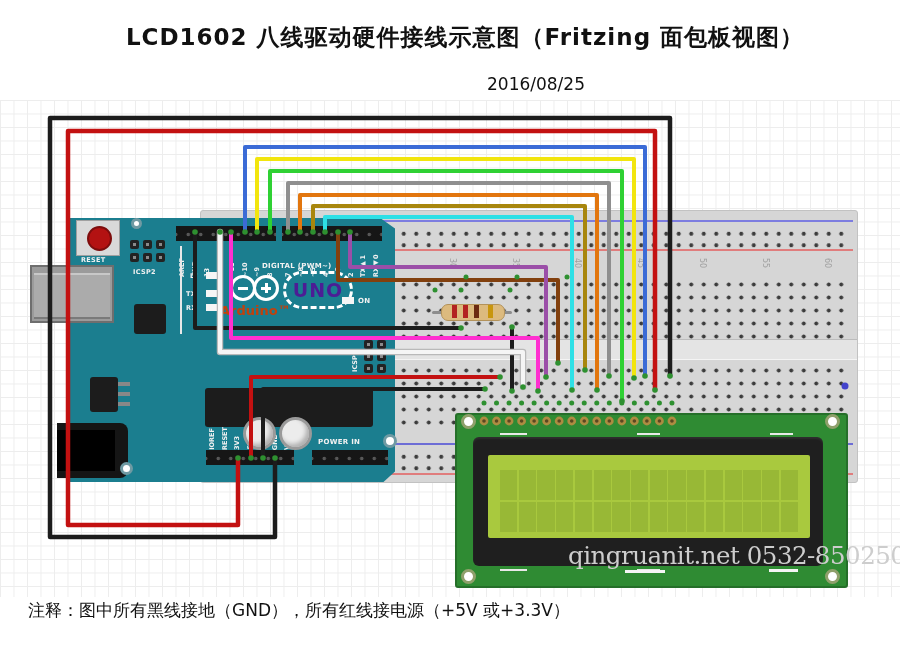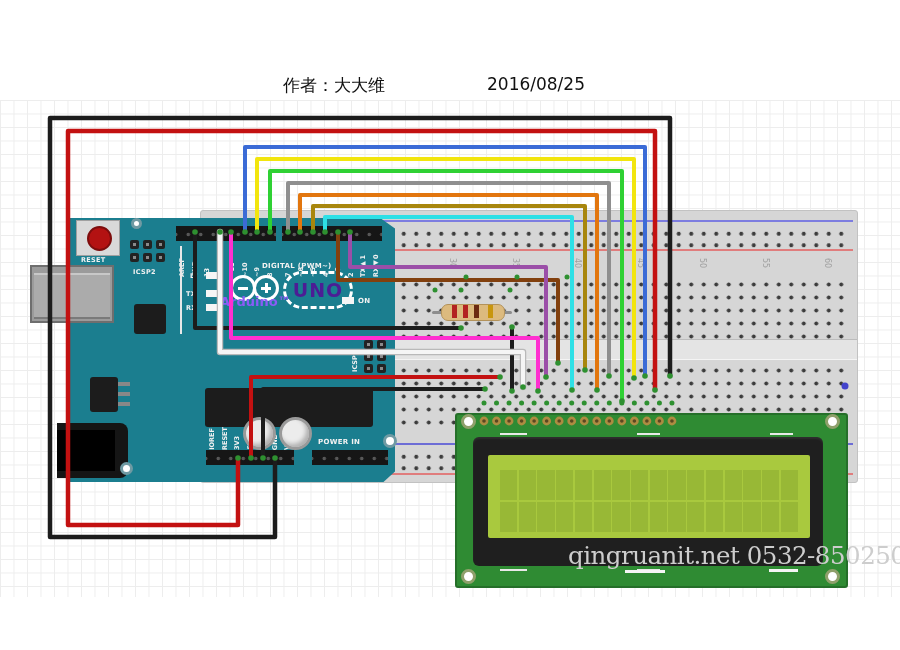--- a/index.html
+++ b/index.html
@@ -59,21 +59,21 @@
   .chip{position:absolute;background:#1c1c1c;border-radius:3px;z-index:3;}
   .cap{position:absolute;width:33px;height:33px;border-radius:50%;background:#ececec;
     border:3px solid #9a9a9a;box-sizing:border-box;box-shadow:inset -3px -3px 4px rgba(0,0,0,.25);z-index:3;}
   .mhole{position:absolute;border-radius:50%;background:#fff;border:3px solid #6f9aa3;box-sizing:border-box;z-index:3;}
   .logo-circle{position:absolute;width:26px;height:26px;border-radius:50%;border:3.5px solid #fff;
     box-sizing:border-box;z-index:3;}
   .logo-bar{position:absolute;background:#fff;z-index:3;}
   #uno-box{left:283px;top:271px;width:70px;height:38px;border:3px dashed #fff;border-radius:20px;
     box-sizing:border-box;display:flex;align-items:center;justify-content:center;z-index:3;
     color:#4c1d95;font-size:19px;font-weight:bold;letter-spacing:1px;}
-  #arduino-name{left:220px;top:294px;font-size:13px;font-weight:bold;color:#8b5cf6;z-index:3;}
+  #arduino-name{left:220px;top:303px;font-size:13px;font-weight:bold;color:#c2410c;z-index:3;}
   .ledrect{position:absolute;width:15px;height:7px;background:#f5f5f5;z-index:3;}
   .icsp-pin{position:absolute;width:9px;height:9px;background:#222;border-radius:2px;z-index:3;
     background-image:radial-gradient(circle,#8a8a8a 1.5px,rgba(0,0,0,0) 2px);}
   #silk-line{left:180px;top:246px;width:2px;height:88px;background:#e8e8e8;z-index:3;}
   .vlabel{position:absolute;writing-mode:vertical-rl;transform:rotate(180deg);font-size:6.5px;
     font-weight:bold;color:#f2f2f2;z-index:3;}
   
   #wires{left:0;top:0;width:900px;height:650px;z-index:5;pointer-events:none;}
   
   #lcd{left:455px;top:413px;width:393px;height:175px;background:#2f8b33;border:2px solid #256f29;
@@ -92,21 +92,21 @@
     font-size:24.5px;color:#cdcdcd;letter-spacing:-0.5px;z-index:7;white-space:nowrap;}
   .wm-line{position:absolute;height:3px;background:#f5f5f5;z-index:7;}
 </style>
 </head>
 <body>
 
 <div id="stage">
 
   <div class="abs" id="grid-bg"></div>
 
-  <div class="abs" id="author">作者：大大维</div>
+  <div class="abs" id="page-title">LCD1602 八线驱动硬件接线示意图（Fritzing 面包板视图）</div>
   <div class="abs" id="date">2016/08/25</div>
 
   <div class="abs" id="breadboard">
     <div class="bb-line" style="top:9px;background:#7d7de0;"></div>
     <div class="holes rail-holes" style="top:14px;"></div>
     <div class="bb-line" style="top:38px;background:#e07d7d;"></div>
     <div class="abs" id="bb-colnums">
         <div class="colnum"><span>30</span></div>
         <div class="colnum"><span>35</span></div>
         <div class="colnum"><span>40</span></div>
@@ -446,13 +446,14 @@
       <circle cx="659.42" cy="421" r="4.4" fill="#ad8c42"></circle>
       <circle cx="659.42" cy="421" r="1.8" fill="#5a4820"></circle>
       <circle cx="671.95" cy="421" r="4.4" fill="#ad8c42"></circle>
       <circle cx="671.95" cy="421" r="1.8" fill="#5a4820"></circle>
     </svg>
 
   <div class="abs" id="watermark">qingruanit.net 0532-85025005</div>
   <div class="wm-line" style="left:625px;top:570px;width:40px;"></div>
   <div class="wm-line" style="left:769px;top:569px;width:29px;"></div>
 
+  <div class="abs" id="note">注释：图中所有黑线接地（GND），所有红线接电源（+5V 或+3.3V）</div>
 </div>
 
 </body></html>

